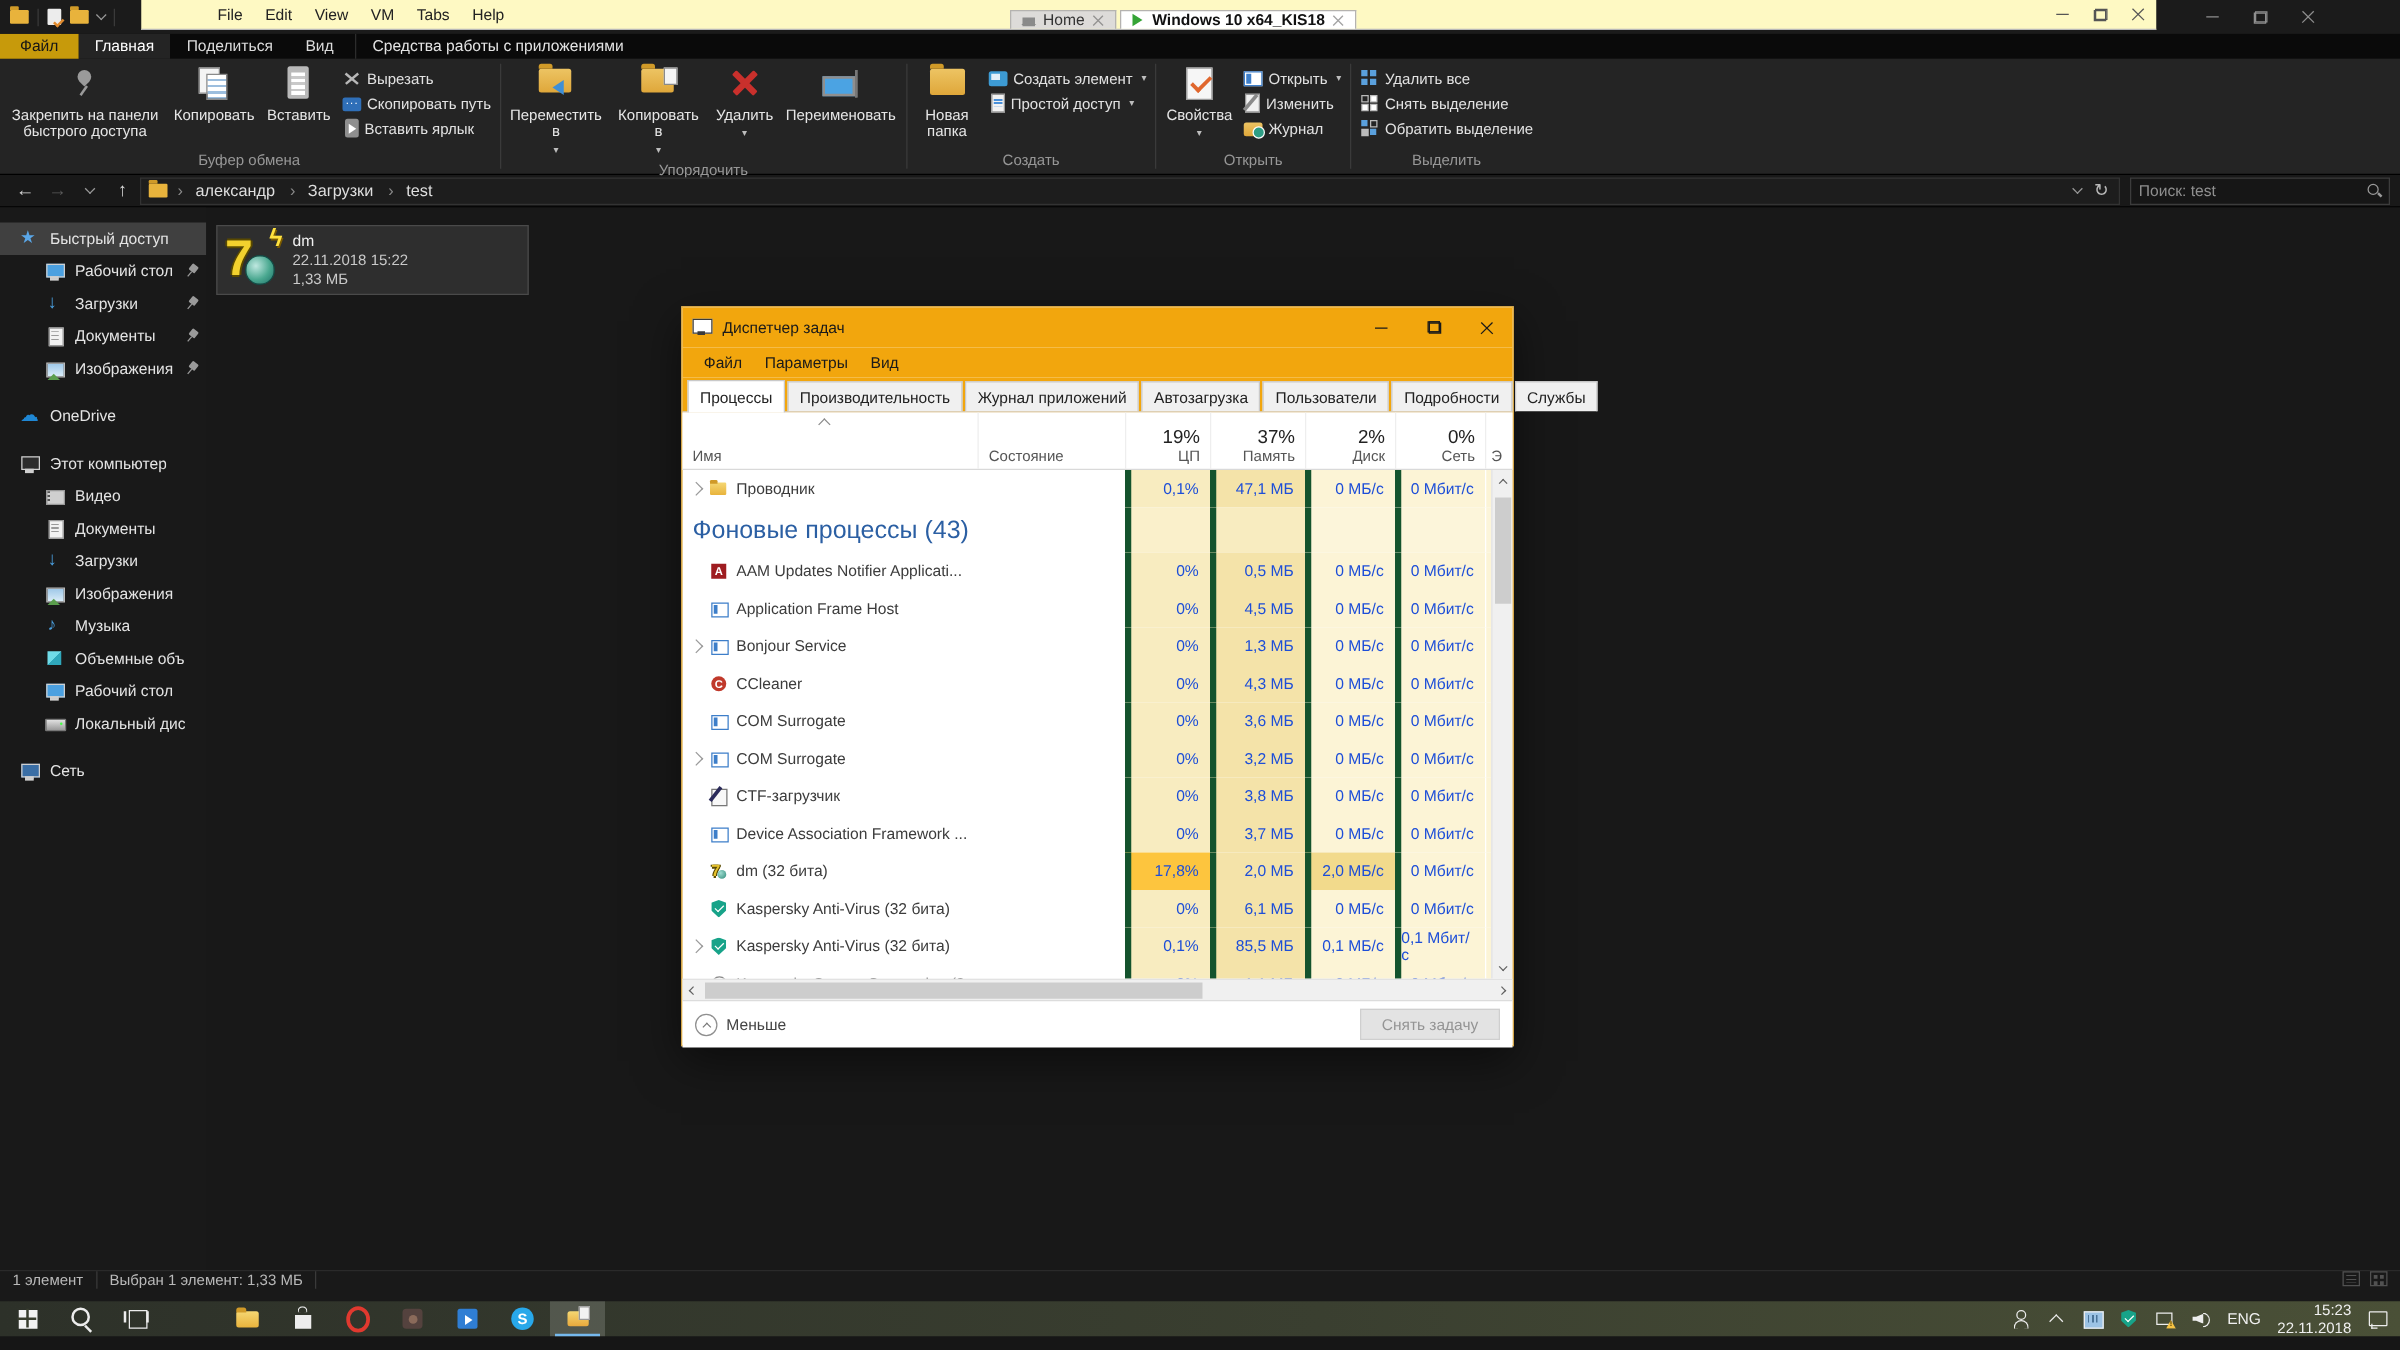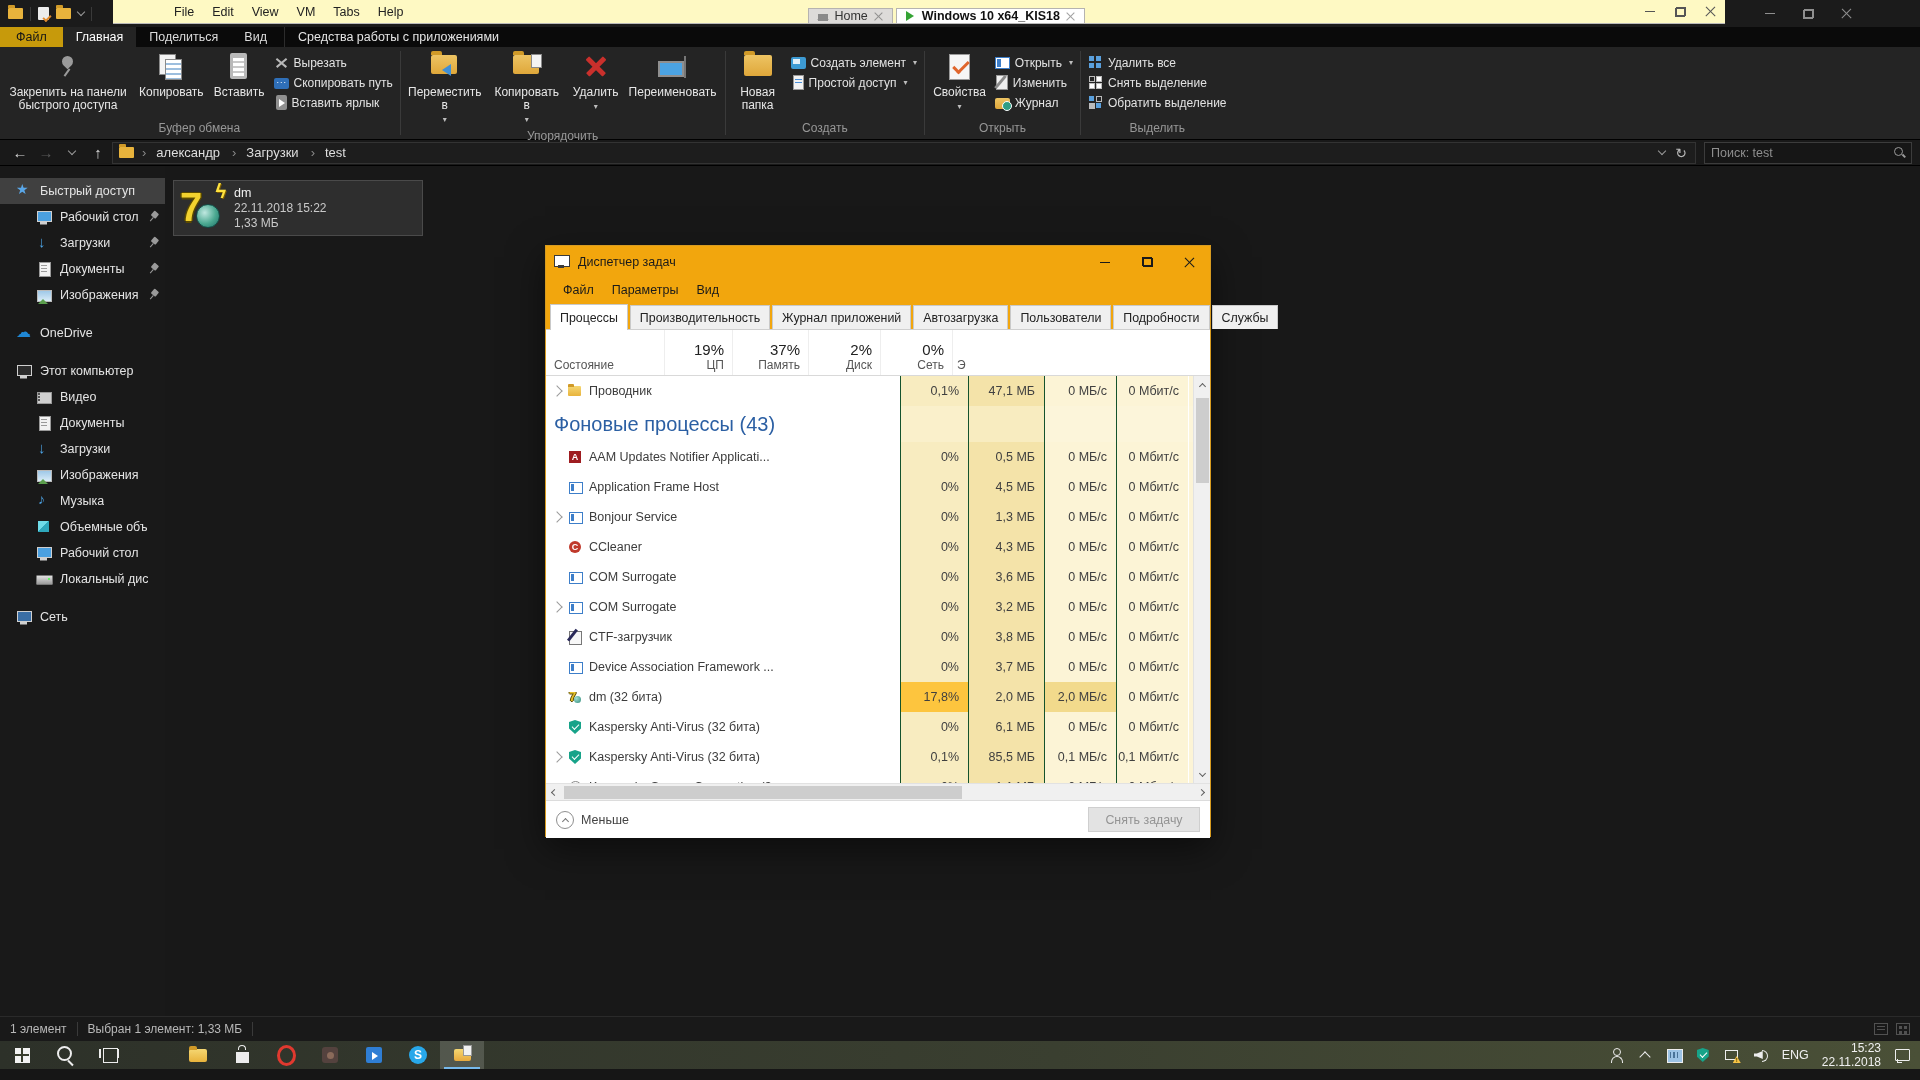--- a/index.html
+++ b/index.html
@@ -156,21 +156,21 @@
   .zicon{width:46px;height:48px;position:relative;flex:none}
   .z7{position:absolute;left:0;top:0;font-size:40px;font-weight:bold;color:#f2d12e;line-height:46px;
       text-shadow:-1.5px 0 #5a4a00,1.5px 0 #5a4a00,0 -1.5px #5a4a00,0 1.5px #5a4a00}
   .zglobe{position:absolute;left:16px;top:20px;width:24px;height:24px;border-radius:50%;
       background:radial-gradient(circle at 35% 35%,#bfe8e0,#4aa890 55%,#1e6e66);border:1px solid #134c46}
   .zbolt{position:absolute;right:0;top:-4px;color:#ffe23e;font-size:20px;font-weight:bold;text-shadow:1px 1px 0 #7a5a00}
   .fmeta{display:flex;flex-direction:column;gap:1px;color:#c9c9c9;font-size:12px;line-height:14px}
   .fname{color:#f0f0f0;font-size:12.5px}
 
   
-  .statusbar{height:25px;background:#191919;border-top:1px solid #2a2a2a;display:flex;align-items:center;color:#b8b8b8;font-size:12px;padding:0 10px;gap:10px}
+  .statusbar{height:25px;background:#191919;border-top:1px solid #2a2a2a;display:flex;color:#b8b8b8;font-size:12px;padding:0 10px;gap:10px}
   .ssep{width:1px;height:14px;background:#3a3a3a}
   .sviews{margin-left:auto;display:flex;gap:8px}
   .sv{width:14px;height:12px;border:1px solid #6a6a6a;position:relative;opacity:.7}
   .sv.lines::after{content:'';position:absolute;left:2px;top:2px;width:8px;height:6px;background:repeating-linear-gradient(#6a6a6a 0 1px,transparent 1px 3px)}
   .sv.thumbs::after{content:'';position:absolute;left:2px;top:2px;width:3px;height:3px;background:#6a6a6a;box-shadow:5px 0 0 #6a6a6a,0 5px 0 #6a6a6a,5px 5px 0 #6a6a6a}
 
   
   .taskbar{height:28px;background:linear-gradient(90deg,#2d3129,#3a3f30 55%,#4a5037);display:flex;align-items:stretch;color:#f0f0f0}
   .tb-apps{display:flex;align-items:stretch}
   .tb-app{width:44px;display:flex;align-items:center;justify-content:center;position:relative}
@@ -245,21 +245,21 @@
   .sort{position:absolute;left:110px;top:6px;width:7px;height:7px;border-left:1.6px solid #888;border-top:1.6px solid #888;transform:rotate(45deg)}
   .tm-rowszone{position:relative;height:407px;overflow:hidden;display:flex}
   .tm-rows{width:647px;overflow:hidden}
   .trow{height:30px;display:flex;align-items:stretch}
   .tc{display:flex;align-items:center}
   .tc.name{width:236px;padding-left:4px;gap:6px;overflow:hidden}
   .tchev{width:8px;height:8px;border-right:1.5px solid #9a9a9a;border-bottom:1.5px solid #9a9a9a;transform:rotate(-45deg);flex:none;margin-left:3px}
   .ticon{width:16px;height:16px;position:relative;flex:none}
   .tname{white-space:nowrap;overflow:hidden;color:#3c3c3c}
   .tc.stat{width:118px}
-  .tc.num{justify-content:flex-end;padding-right:9px;border-left:1px solid #14532d;color:#404040}
+  .tc.num{justify-content:flex-end;padding-right:9px;border-left:5px solid #14532d;color:#1d4ed8}
   .tc.cpu{width:68px;background:#f8ecc0}
   .tc.mem{width:76px;background:#f4e3a9}
   .tc.disk{width:72px;background:#fcf4d6}
   .tc.net{width:72px;background:#fcf4d6}
   .tc.pcol{width:5px;background:#fcf4d6;border-left:1px solid #fff}
   .tc.num.hot{background:#fdc53e}
   .tc.num.warm{background:#f2da8c}
   .trow.section{height:36px}
   .trow.section .tname{color:#2b5fa3;font-size:20px;padding-left:4px}
   .trow.section .tc.cpu{background:#faf0cb}.trow.section .tc.mem{background:#f8ecc0}
@@ -799,20 +799,24 @@
         <span>Пользователи</span>
       </span>
       <span class="tm-tab">
         <span>Подробности</span>
       </span>
       <span class="tm-tab">
         <span>Службы</span>
       </span>
     </div>
   <div class="tm-header">
+    <div class="hc name">
+      <span class="sort"></span>
+      <span class="lbl">Имя</span>
+    </div>
     <div class="hc stat">
         <span class="lbl">Состояние</span>
       </div>
     <div class="hc cpu">
         <span class="big">19%</span>
         <span class="lbl">ЦП</span>
       </div>
     <div class="hc mem">
         <span class="big">37%</span>
         <span class="lbl">Память</span>

